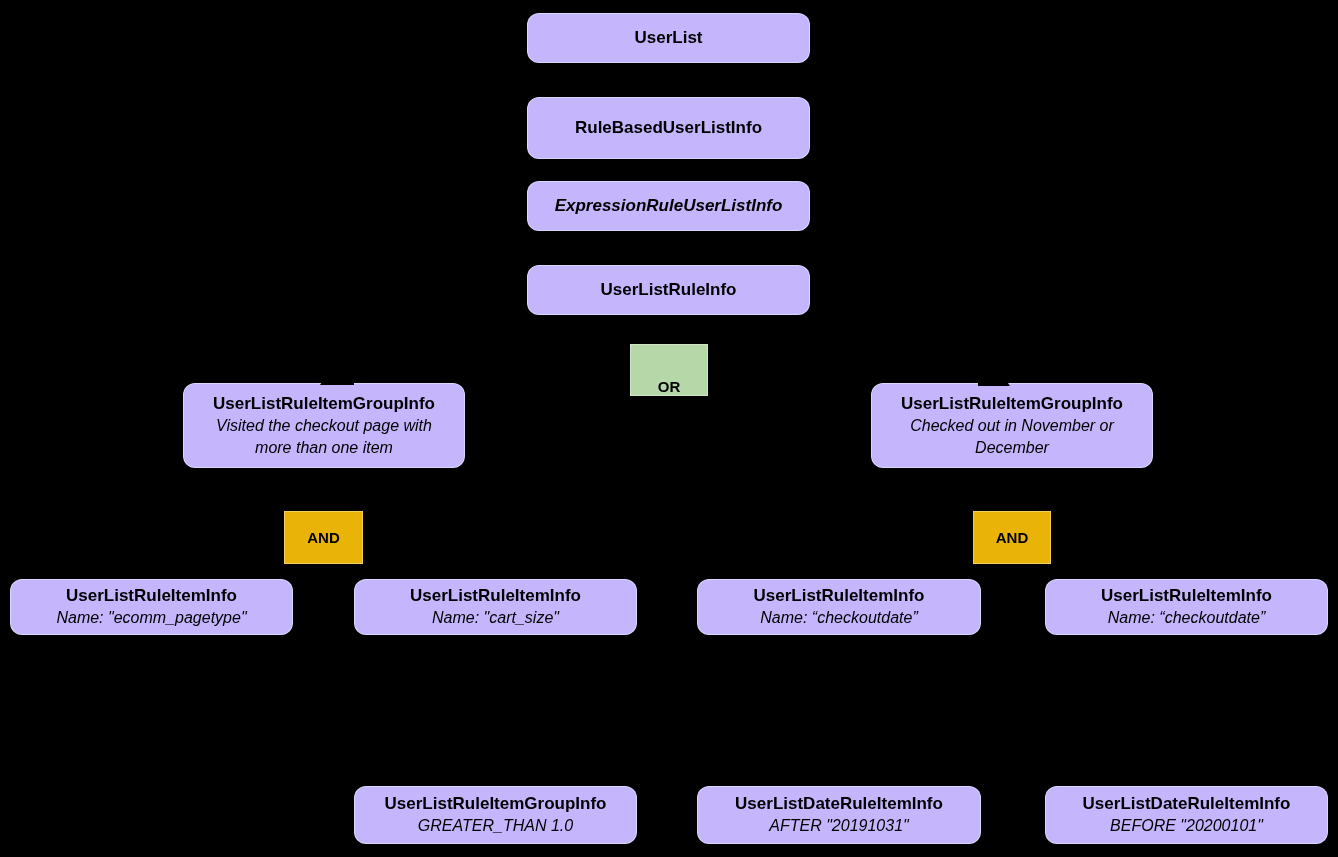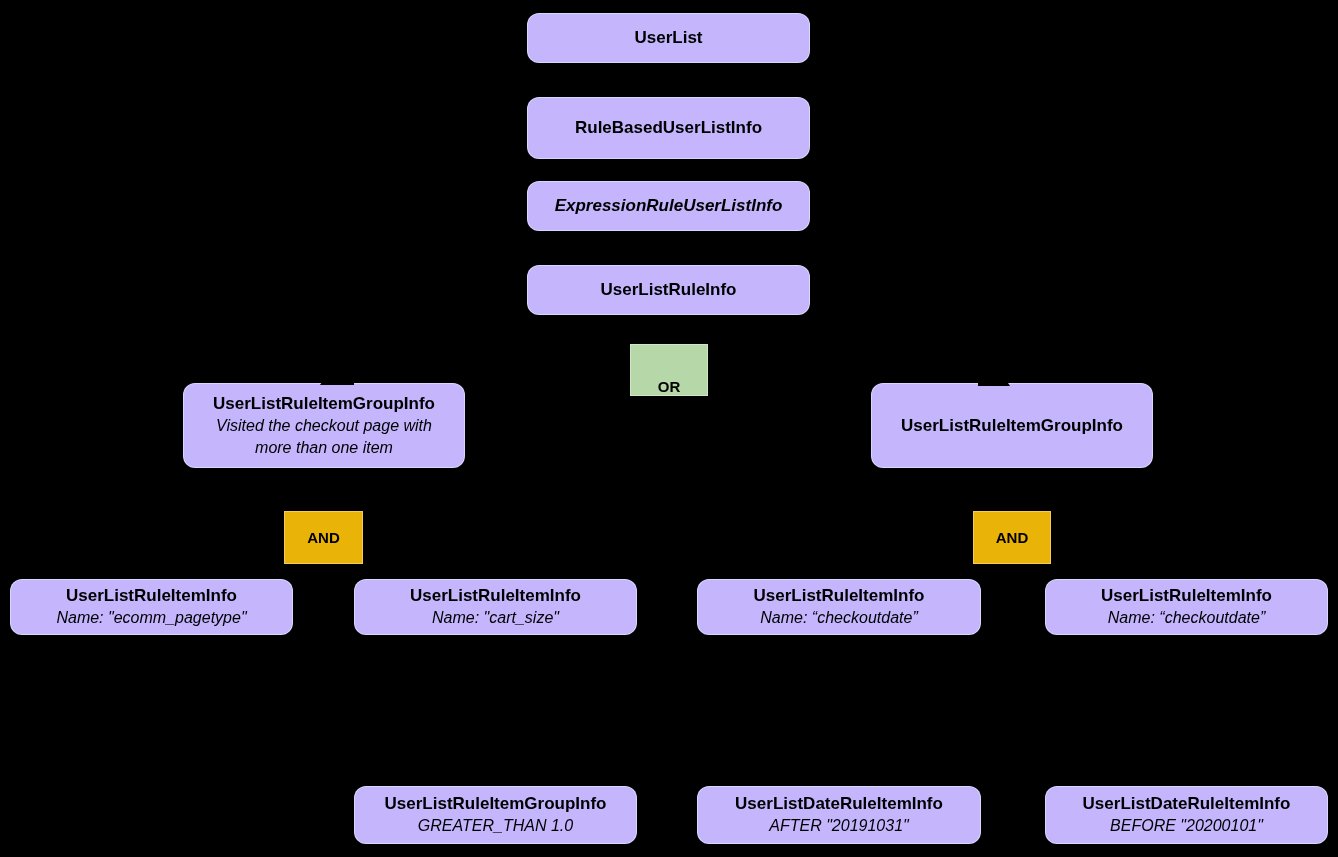--- a/index.html
+++ b/index.html
@@ -118,20 +118,21 @@
     <path d="M32,14 C24,1 10,-2 0,7 L0,14 Z" fill="#000000"></path>
   </svg>
 
   <div class="node g-left">
     <div class="title">UserListRuleItemGroupInfo</div>
     <div class="desc">Visited the checkout page with more than one item</div>
   </div>
 
   <div class="node g-right">
     <div class="title">UserListRuleItemGroupInfo</div>
+    <div class="desc">Checked out in November or December</div>
   </div>
 
   <div class="op op-and o-andL">
     <span>AND</span>
   </div>
   <div class="op op-and o-andR">
     <span>AND</span>
   </div>
 
   <div class="node r2 c1">

